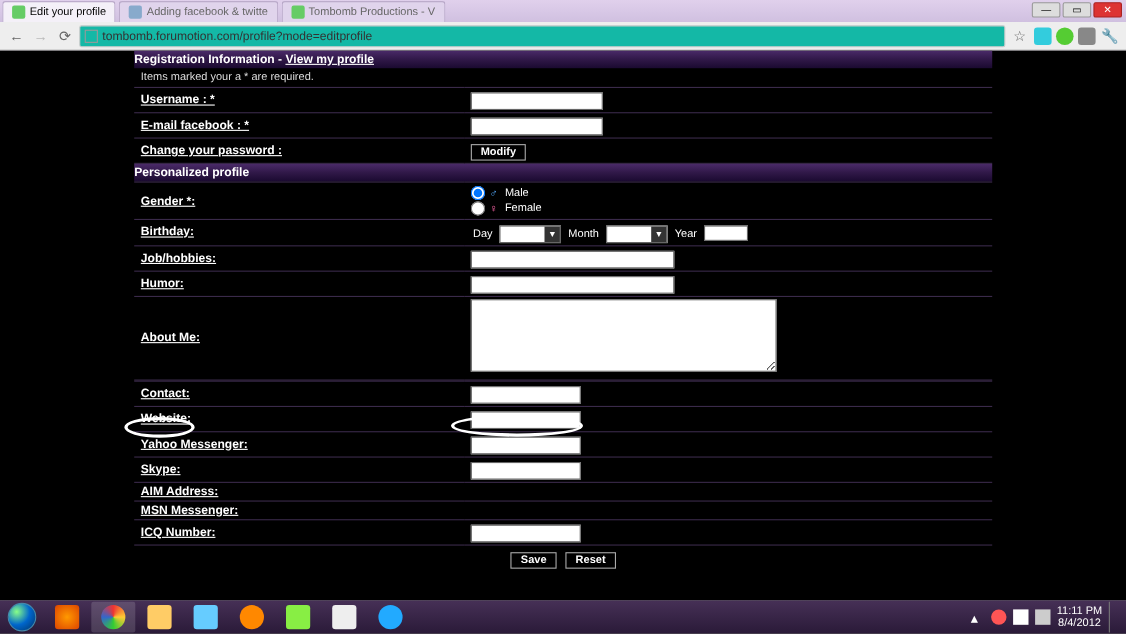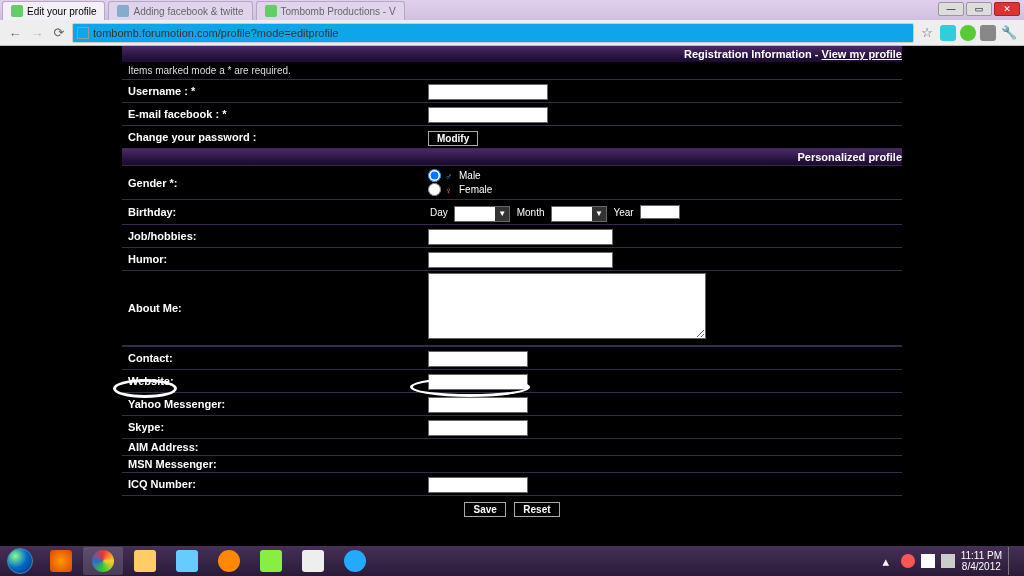--- a/index.html
+++ b/index.html
@@ -13,36 +13,36 @@
   .tab .favicon { width: 12px; height: 12px; background: #6c6; border-radius: 2px; }
   .tab .favicon.fm { background: #8ac; }
   .win-btns { margin-left: auto; display: flex; gap: 2px; padding: 2px 4px; }
   .win-btn { width: 26px; height: 14px; font-size: 9px; display:flex; align-items:center; justify-content:center; border-radius:2px; border:1px solid #999; }
   .win-min { background:#ddd; }
   .win-max { background:#ddd; }
   .win-close { background:#d33; color:#fff; border-color:#a22; }
 
   .addrbar { height: 26px; background: #eee; display: flex; align-items: center; padding: 0 6px; gap: 4px; border-bottom:1px solid #bbb; }
   .nav-ico { width: 18px; height:18px; display:flex; align-items:center; justify-content:center; color:#666; font-size:13px; }
-  .url-box { flex:1; background:#0ea5e9; border:1px solid #ccc; border-radius:2px; height:20px; display:flex; align-items:center; padding:0 4px; }
+  .url-box { flex:1; background:#14b8a6; border:1px solid #ccc; border-radius:2px; height:20px; display:flex; align-items:center; padding:0 4px; }
   .url-page-ico { width:12px; height:12px; border:1px solid #999; margin-right:4px; }
   .url-text { font-size:11px; color:#333; }
   .ext-ico { width:16px; height:16px; border-radius:3px; }
 
   
   .page { background:#000; width:1024px; height:calc(576px - 20px - 26px - 30px); overflow:hidden; display:flex; justify-content:center; }
   .panel-wrap { width: 780px; }
-  .section-head { background: linear-gradient(#4a2a68, #301848 50%, #1a0a30); color:#fff; font-size:11px; font-weight:bold; text-align:right; padding:2px 0; }
+  .section-head { background: linear-gradient(#4a2a68, #301848 50%, #1a0a30); color:#fff; font-size:11px; font-weight:bold; text-align:left; padding:2px 0; }
   .section-head a { color:#fff; text-decoration:underline; }
   .section-head.sub { font-size:11px; }
   .note { color:#ddd; font-size:10px; padding:3px 6px; }
   table.form { width:100%; border-collapse:collapse; }
   table.form tr { border-top:1px solid #3a2a4a; border-bottom:1px solid #3a2a4a; }
   table.form td { padding:2px 6px; vertical-align:middle; }
-  td.lbl { color:#fff; font-size:11px; font-weight:bold; width:300px; }
+  td.lbl { color:#fff; font-size:11px; font-weight:bold; width:300px;text-decoration:underline; }
   td.val input[type=text], td.val input[type=password] { background:#fff; border:1px solid #666; height:16px; font-size:11px; }
   td.val .tx-s { width:120px; }
   td.val .tx-m { width:185px; }
   td.val .tx-b { width:100px; }
   td.val .tx-skype { width:100px; height:36px; }
   td.val .tx-sel { background:#fff; border:1px solid #666; height:16px; width:90px; display:inline-flex; align-items:center; justify-content:flex-end; }
   td.val .tx-sel .drop { width:14px; height:14px; background:#333; color:#fff; font-size:8px; display:flex; align-items:center; justify-content:center; }
   td.val .tx-sel.sm { width:56px; }
   td.val .tx-sel.tiny { width:40px; }
   .subwhite { color:#fff; font-size:10px; margin:0 2px; }
@@ -109,21 +109,21 @@
     <div class="nav-ico">🔧</div>
   </div>
 
   <div class="page">
     <div class="panel-wrap">
 
       <div class="section-head">
         <span>Registration Information - </span>
         <a href="#">View my profile</a>
       </div>
-      <div class="note">Items marked mode a * are required.</div>
+      <div class="note">Items marked your a * are required.</div>
 
       <table class="form">
         <tbody>
             <tr>
           <td class="lbl">Username : *</td>
           <td class="val"><input type="text" class="tx-s" style=""></td>
         </tr>
         <tr>
           <td class="lbl">E-mail facebook : *</td>
           <td class="val"><input type="text" class="tx-s" style=""></td>

